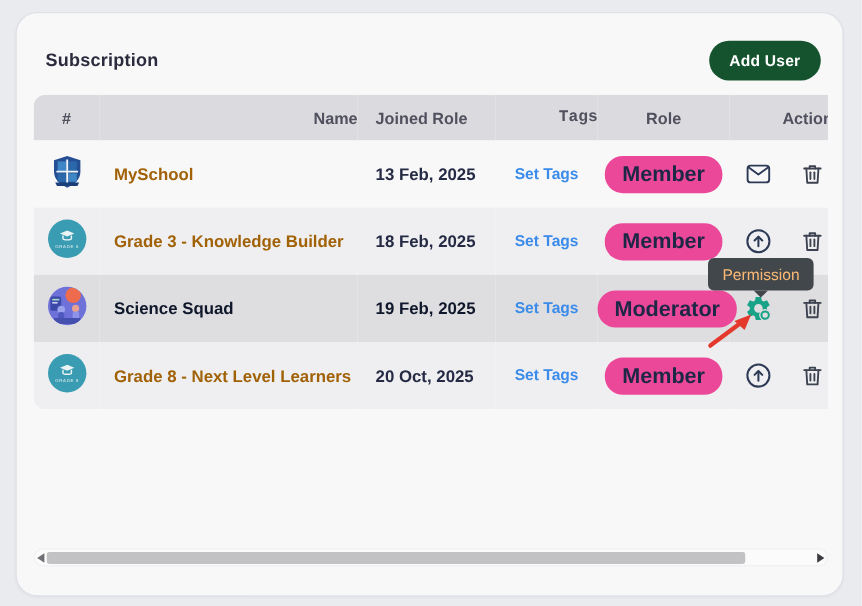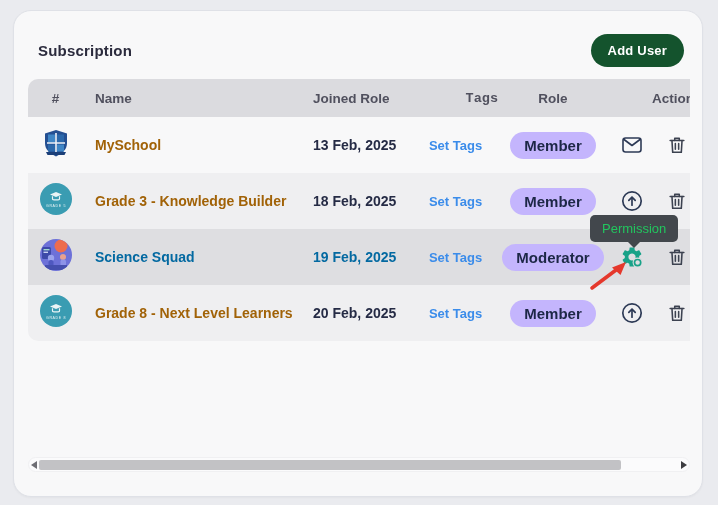--- a/index.html
+++ b/index.html
@@ -27,40 +27,40 @@
   .table-area { position:relative; margin:12px 14px 0 14px; width:662px; }
   .table-clip { width:662px; overflow:hidden; border-radius:10px 0 0 10px; }
   table { border-collapse:collapse; table-layout:fixed; width:710px; }
   col.c1{width:55px} col.c2{width:215px} col.c3{width:115px}
   col.c4{width:85px} col.c5{width:110px} col.c6{width:130px}
   thead th {
     background:#dbdbdf; color:#50505e; font-size:13.5px; font-weight:700;
     height:38px; white-space:nowrap;
   }
   th.h-num{ text-align:center; }
-  th.h-name{ text-align:left; padding-left:12px; }
+  th.h-name{ text-align:right; padding-left:12px; }
   th.h-date{ text-align:left; padding-left:15px; }
   th.h-tags{ text-align:right;font-family:Liberation Mono, monospace; }
   th.h-role{ text-align:center; }
   th.h-action{ text-align:left; padding-left:44px; }
   tbody tr { height:56px; }
   tbody tr.odd  { background:#f8f8f9; }
   tbody tr.even { background:#efeff1; }
   tbody tr.highlighted { background:#dedee1; }
   td { vertical-align:middle; white-space:nowrap; }
   td.t-num { text-align:center; }
   td.t-name { padding-left:12px; font-size:14px; font-weight:700; color:#a16207; }
-  tr.highlighted td.t-name, tr.highlighted td.t-date { color:#0369a1; }
+  tr.highlighted td.t-name, tr.highlighted td.t-date { color:#0f172a; }
   td.t-date { padding-left:15px; font-size:14px; font-weight:700; color:#252b45; }
   td.t-tags { text-align:center; }
   .set-tags { color:#3b8cea; font-size:13px; font-weight:700; text-decoration:none; cursor:pointer; }
   td.t-role { text-align:center; }
   .role-badge {
-    display:inline-block; background:#c4b5fd; color:#1d2746;
-    font-size:15px; font-weight:700; padding:5px 14px; border-radius:15px;
+    display:inline-block; background:#ec4899; color:#1d2746;
+    font-size:18px; font-weight:700; padding:5px 14px; border-radius:15px;
   }
   td.t-action { padding-left:12px; }
   .action-cell { display:flex; align-items:center; gap:21px; }
   .icon-btn { display:inline-flex; width:24px; height:24px; align-items:center; justify-content:center; cursor:pointer; }
   .avatar { display:inline-block; width:34px; height:34px; }
   .avatar svg { display:block; }
   
   .spacer { height:116px; }
   .h-scrollbar {
     position:relative; height:15px; width:662px;
@@ -69,21 +69,21 @@
   .sb-thumb {
     position:absolute; left:10px; top:2px; width:582px; height:10px;
     background:#c2c2c5; border-radius:2px; cursor:pointer;
   }
   .sb-arrow { position:absolute; top:3px; width:0; height:0; cursor:pointer; }
   .sb-left  { left:2px;  border-top:4.5px solid transparent; border-bottom:4.5px solid transparent; border-right:6px solid #6e6e74; }
   .sb-right { right:2px; border-top:4.5px solid transparent; border-bottom:4.5px solid transparent; border-left:6px solid #3c3c40; }
   
   .tooltip {
     position:absolute; left:562px; top:136px; z-index:5;
-    background:#42474c; color:#22c55e; font-size:13px; font-weight:500;
+    background:#42474c; color:#fdba74; font-size:13px; font-weight:500;
     padding:6px 12px; border-radius:5px; white-space:nowrap;
   }
   .tooltip::after {
     content:""; position:absolute; left:50%; bottom:-6px; margin-left:-6px;
     border-left:6px solid transparent; border-right:6px solid transparent;
     border-top:6px solid #42474c;
   }
   
   .anno-arrow { position:absolute; left:556px; top:176px; z-index:6; pointer-events:none; }
 </style>
@@ -251,21 +251,21 @@
               <span class="avatar">
                 <svg width="34" height="34" viewBox="0 0 34 34">
                   <circle cx="17" cy="17" r="16" fill="#3a9cb2"></circle>
                   <path d="M11 12.5 L17 10 L23 12.5 L17 15 Z" fill="#eaf4f6"></path>
                   <path d="M13.5 14.2 V17 C13.5 18.2 20.5 18.2 20.5 17 V14.2" fill="none" stroke="#eaf4f6" stroke-width="1.2"></path>
                   <text x="17" y="24.5" text-anchor="middle" font-size="3.6" fill="#e8f2f4" font-family="Liberation Sans, sans-serif" letter-spacing="0.6">GRADE 8</text>
                 </svg>
               </span>
             </td>
             <td class="t-name">Grade 8 - Next Level Learners</td>
-            <td class="t-date">20 Feb, 2025</td>
+            <td class="t-date">20 Oct, 2025</td>
             <td class="t-tags"><a class="set-tags">Set Tags</a></td>
             <td class="t-role"><span class="role-badge">Member</span></td>
             <td class="t-action">
               <div class="action-cell">
                 <span class="icon-btn">
                   <svg width="24" height="24" viewBox="0 0 24 24" fill="none" stroke="#2d3a56" stroke-width="1.7" stroke-linecap="round" stroke-linejoin="round">
                     <circle cx="12" cy="12" r="9.2"></circle>
                     <path d="M12 16.2 V8.6"></path>
                       <path d="M8.8 11.4 L12 8.2 L15.2 11.4"></path>
                   </svg>

